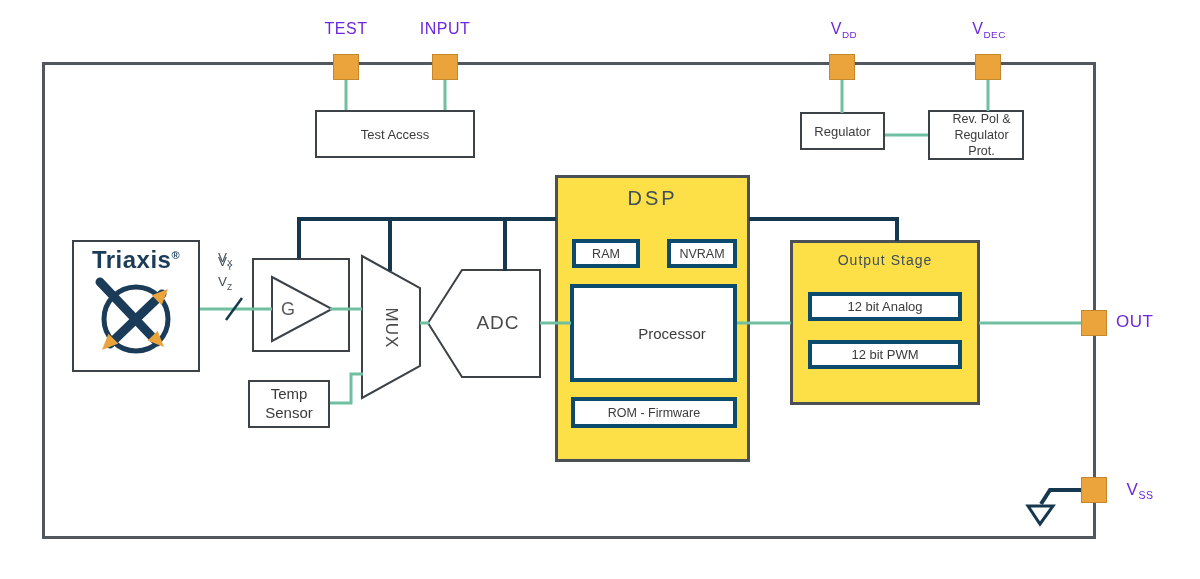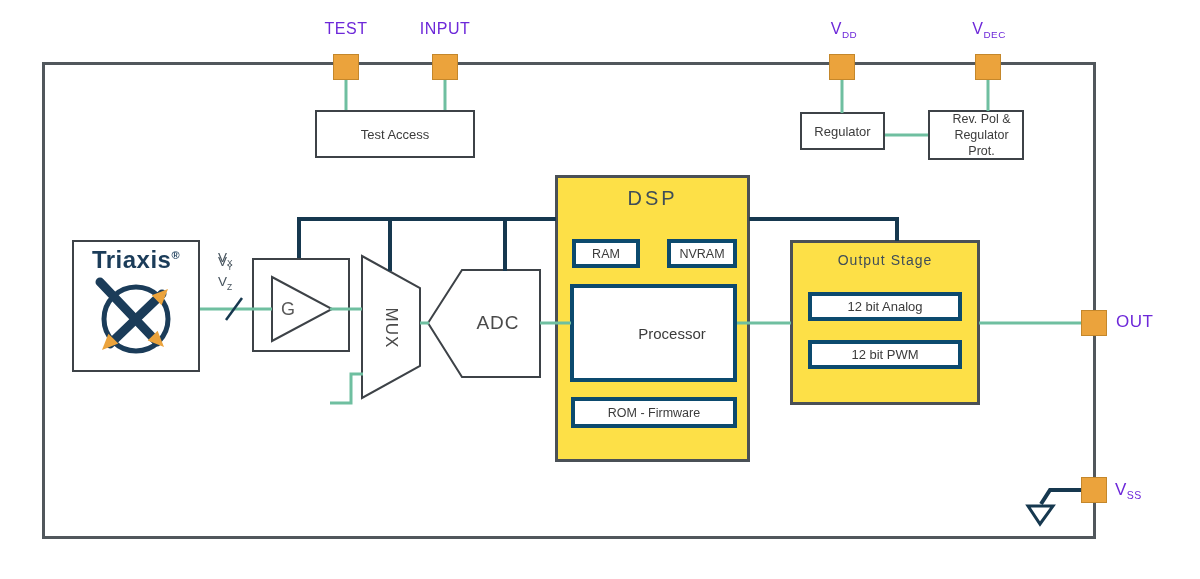--- a/index.html
+++ b/index.html
@@ -82,21 +82,21 @@
   <div class="pin" style="left:975px; top:54px;"></div>
 
   <div class="pin" style="left:1081px; top:310px;"></div>
   <div class="pin" style="left:1081px; top:477px;"></div>
 
   <div class="pin-label" style="left:311px; top:20px; width:70px;">TEST</div>
   <div class="pin-label" style="left:410px; top:20px; width:70px;text-align:center;">INPUT</div>
   <div class="pin-label" style="left:822px; top:20px; width:44px;"><span>V</span><sub>DD</sub></div>
   <div class="pin-label" style="left:963px; top:20px; width:52px;"><span>V</span><sub>DEC</sub></div>
   <div class="pin-label" style="left:1116px; top:312px; width:56px; text-align:left; font-size:17px;">OUT</div>
-  <div class="pin-label" style="left:1115px; top:480px; width:50px; text-align:left; font-size:17px;"><span>V</span><sub>SS</sub></div>
+  <div class="pin-label" style="left:1115px; top:480px; width:50px; text-align:center; font-size:17px;"><span>V</span><sub>SS</sub></div>
 
   <div class="box" style="left:315px; top:110px; width:160px; height:48px; font-size:13px;">
     <span>Test Access</span>
   </div>
   <div class="box" style="left:800px; top:112px; width:85px; height:38px; font-size:13px;">
     <span>Regulator</span>
   </div>
   <div class="box" style="left:928px; top:110px; width:96px; height:50px; font-size:12.5px; line-height:1.3;padding-left:11px;">
     <span>Rev. Pol &amp;</span>
     <span>Regulator Prot.</span>
@@ -121,20 +121,24 @@
   <div class="sig-label" style="left:218px; top:254px;">
     <span>V</span><sub>Y</sub></div>
   <div class="sig-label" style="left:218px; top:274px;">
     <span>V</span><sub>Z</sub></div>
 
   <div class="box" style="left:252px; top:258px; width:98px; height:94px;"></div>
   <div class="shape-label" style="left:274px; top:299px; width:28px; font-size:18px; color:#5a5a5a;">G</div>
 
   <div class="shape-label mux-label" style="left:350px; top:317px; width:80px; height:22px;">MUX</div>
 
+  <div class="box" style="left:248px; top:380px; width:82px; height:48px; font-size:15px; line-height:1.25;">
+    <span>Temp</span>
+    <span>Sensor</span>
+  </div>
 
   <div class="shape-label" style="left:455px; top:312px; width:86px; font-size:19px; letter-spacing:1px;">ADC</div>
 
   <div class="module" style="left:555px; top:175px; width:195px; height:287px;">
     <div class="module-title" style="top:9px; font-size:20px; letter-spacing:3px;">DSP</div>
     <div class="inner-box" style="left:14px; top:61px; width:68px; height:29px; font-size:12.5px;">
       <span>RAM</span>
     </div>
     <div class="inner-box" style="left:109px; top:61px; width:70px; height:29px; font-size:12.5px;">
       <span>NVRAM</span>

